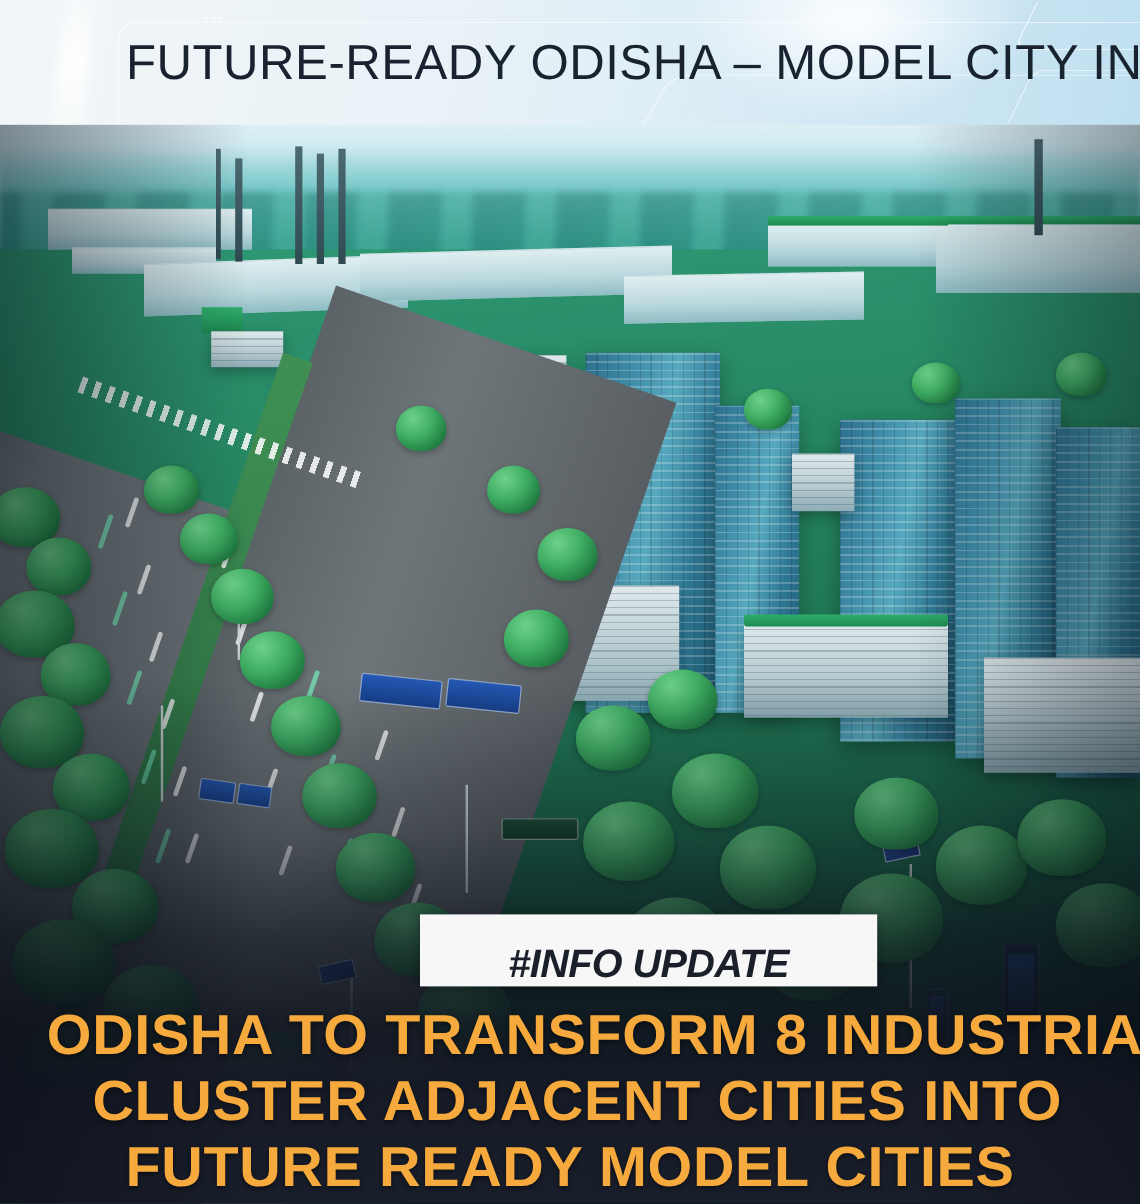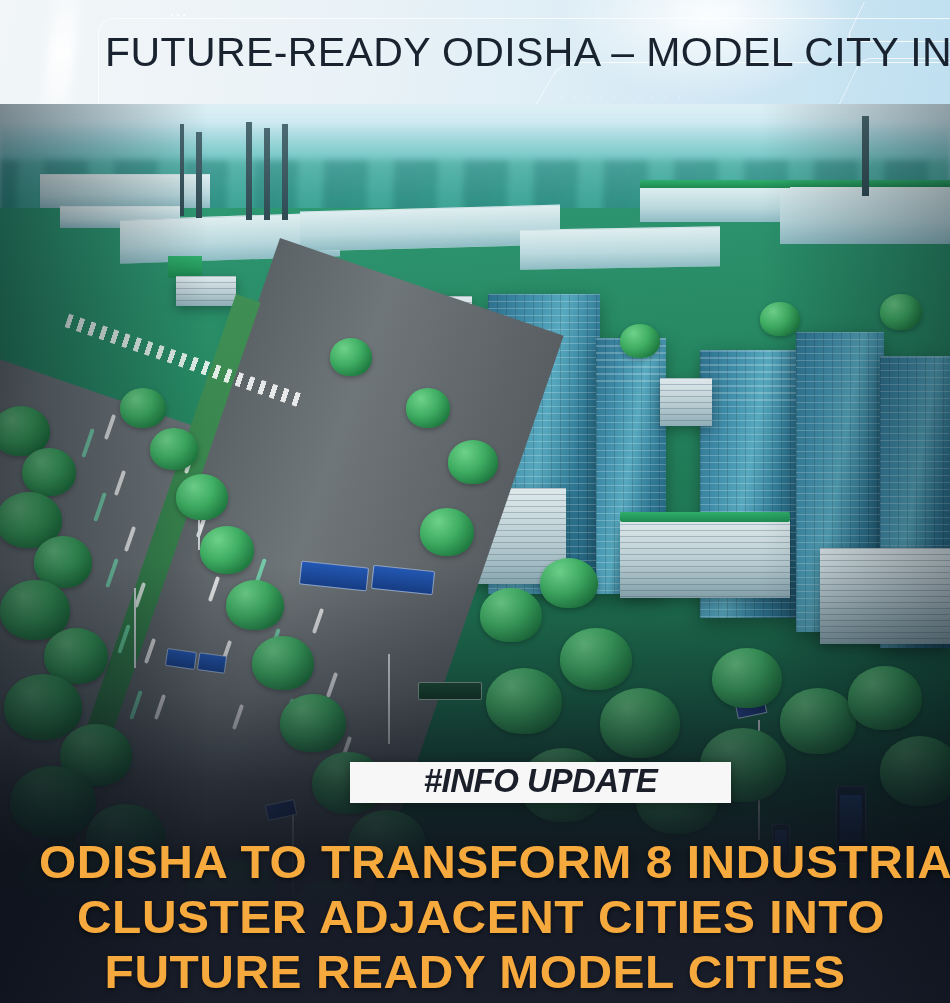--- a/index.html
+++ b/index.html
@@ -231,23 +231,23 @@
   }
   .side-shade{
     position:absolute; inset:0;
     background:linear-gradient(90deg,rgba(5,10,18,.45) 0%,rgba(5,10,18,0) 22%,rgba(5,10,18,0) 80%,rgba(5,10,18,.35) 100%);
     pointer-events:none;
   }
 
   
   .info-banner {
     position:absolute; left:350px; top:762px;
-    width:381px; height:41px;
+    width:381px; height:60px;
     background:#f7f7f7;
-    display:flex; align-items:flex-start; justify-content:center;
+    display:flex; align-items:flex-end; justify-content:center;
     z-index:20;
     box-shadow:0 2px 10px rgba(0,0,0,.35);
   }
   .info-banner span {
     font-size:33px;
     font-weight:bold;
     font-style:italic;
     letter-spacing:-0.5px;
     color:#1b1f2a;
     font-family:"Liberation Sans", sans-serif;

